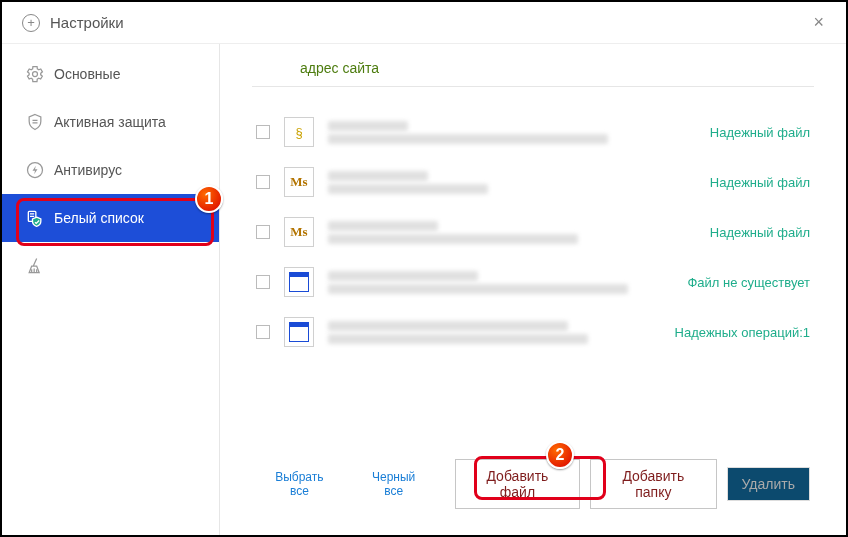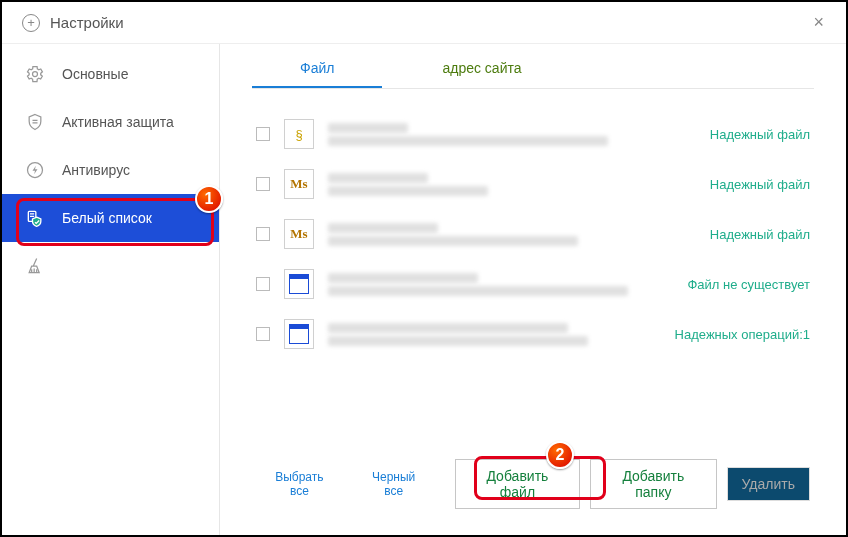--- a/index.html
+++ b/index.html
@@ -25,21 +25,21 @@
   }
   .title-text { font-size: 15px; color: #555; }
   .close-x { font-size: 18px; color: #888; cursor: pointer; padding: 4px 6px; }
   .body { display: flex; height: calc(100% - 42px); }
   .sidebar {
     width: 218px;
     border-right: 1px solid #e6e6e6;
     padding-top: 6px;
   }
   .sidebar-item {
-    display: flex; align-items: center; gap: 16px;
+    display: flex; align-items: center; gap: 8px;
     padding: 13px 16px 13px 22px;
     font-size: 14px; color: #555;
     cursor: pointer;
   }
   .sidebar-item .ico { width: 22px; height: 22px; flex-shrink: 0; display:flex; align-items:center; justify-content:center; color:#999; }
   .sidebar-item.active {
     background: #1d4ed8;
     color: #fff;
     position: relative;
   }
@@ -102,21 +102,21 @@
   .footer {
     display: flex; align-items: center; gap: 10px;
     padding: 18px 4px 26px 4px;
   }
   .link-btn {
     background: none; border: none; color: #1a7ed6; font-size: 12px;
     cursor: pointer; padding: 6px 10px;
   }
   .spacer { flex: 1; }
   .btn {
-    border: 1px solid #c6c6c6; background: #fff; color: #15803d;
+    border: 1px solid #c6c6c6; background: #fff; color: #7f1d1d;
     font-size: 14px; padding: 8px 14px; cursor: pointer;
   }
   .btn.disabled { color: #aaa; background:#0c4a6e; border-color:#ddd; cursor: default; }
   .annotation-2-wrap {
     position: absolute;
     left: 472px; top: 454px;
     width: 132px; height: 44px;
     border: 3px solid #e1001a;
     border-radius: 8px;
     pointer-events: none;
@@ -188,21 +188,20 @@
             <svg width="20" height="20" viewBox="0 0 24 24" fill="none" stroke="currentColor" stroke-width="1.5">
               <path d="M14 3l-4 9M8 12h6l3 8H5l3-8z"></path>
               <path d="M8 16v4M11 15v5M14 16v4"></path>
             </svg>
           </span>
       </div>
     </div>
 
     <div class="main">
       <div class="tabs">
-        <div class="tab active">Файл</div>
         <div class="tab">адрес сайта</div>
       </div>
 
       <div class="list">
         <div class="row">
           <div class="chk"></div>
           <div class="fileico script">§</div>
           <div class="meta">
             <div class="blur-line" style="width:80px"></div>
             <div class="blur-line" style="width:280px"></div>

